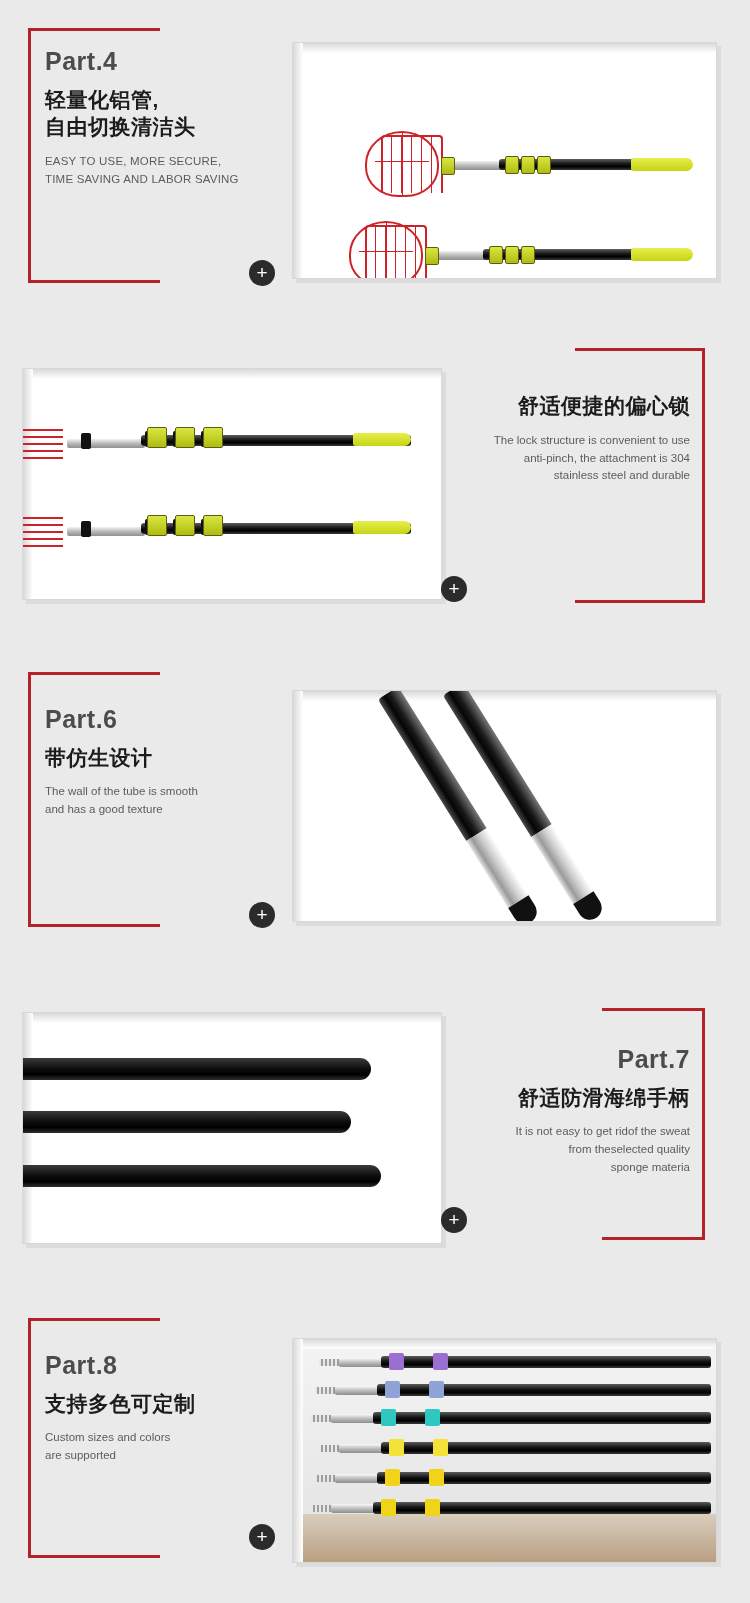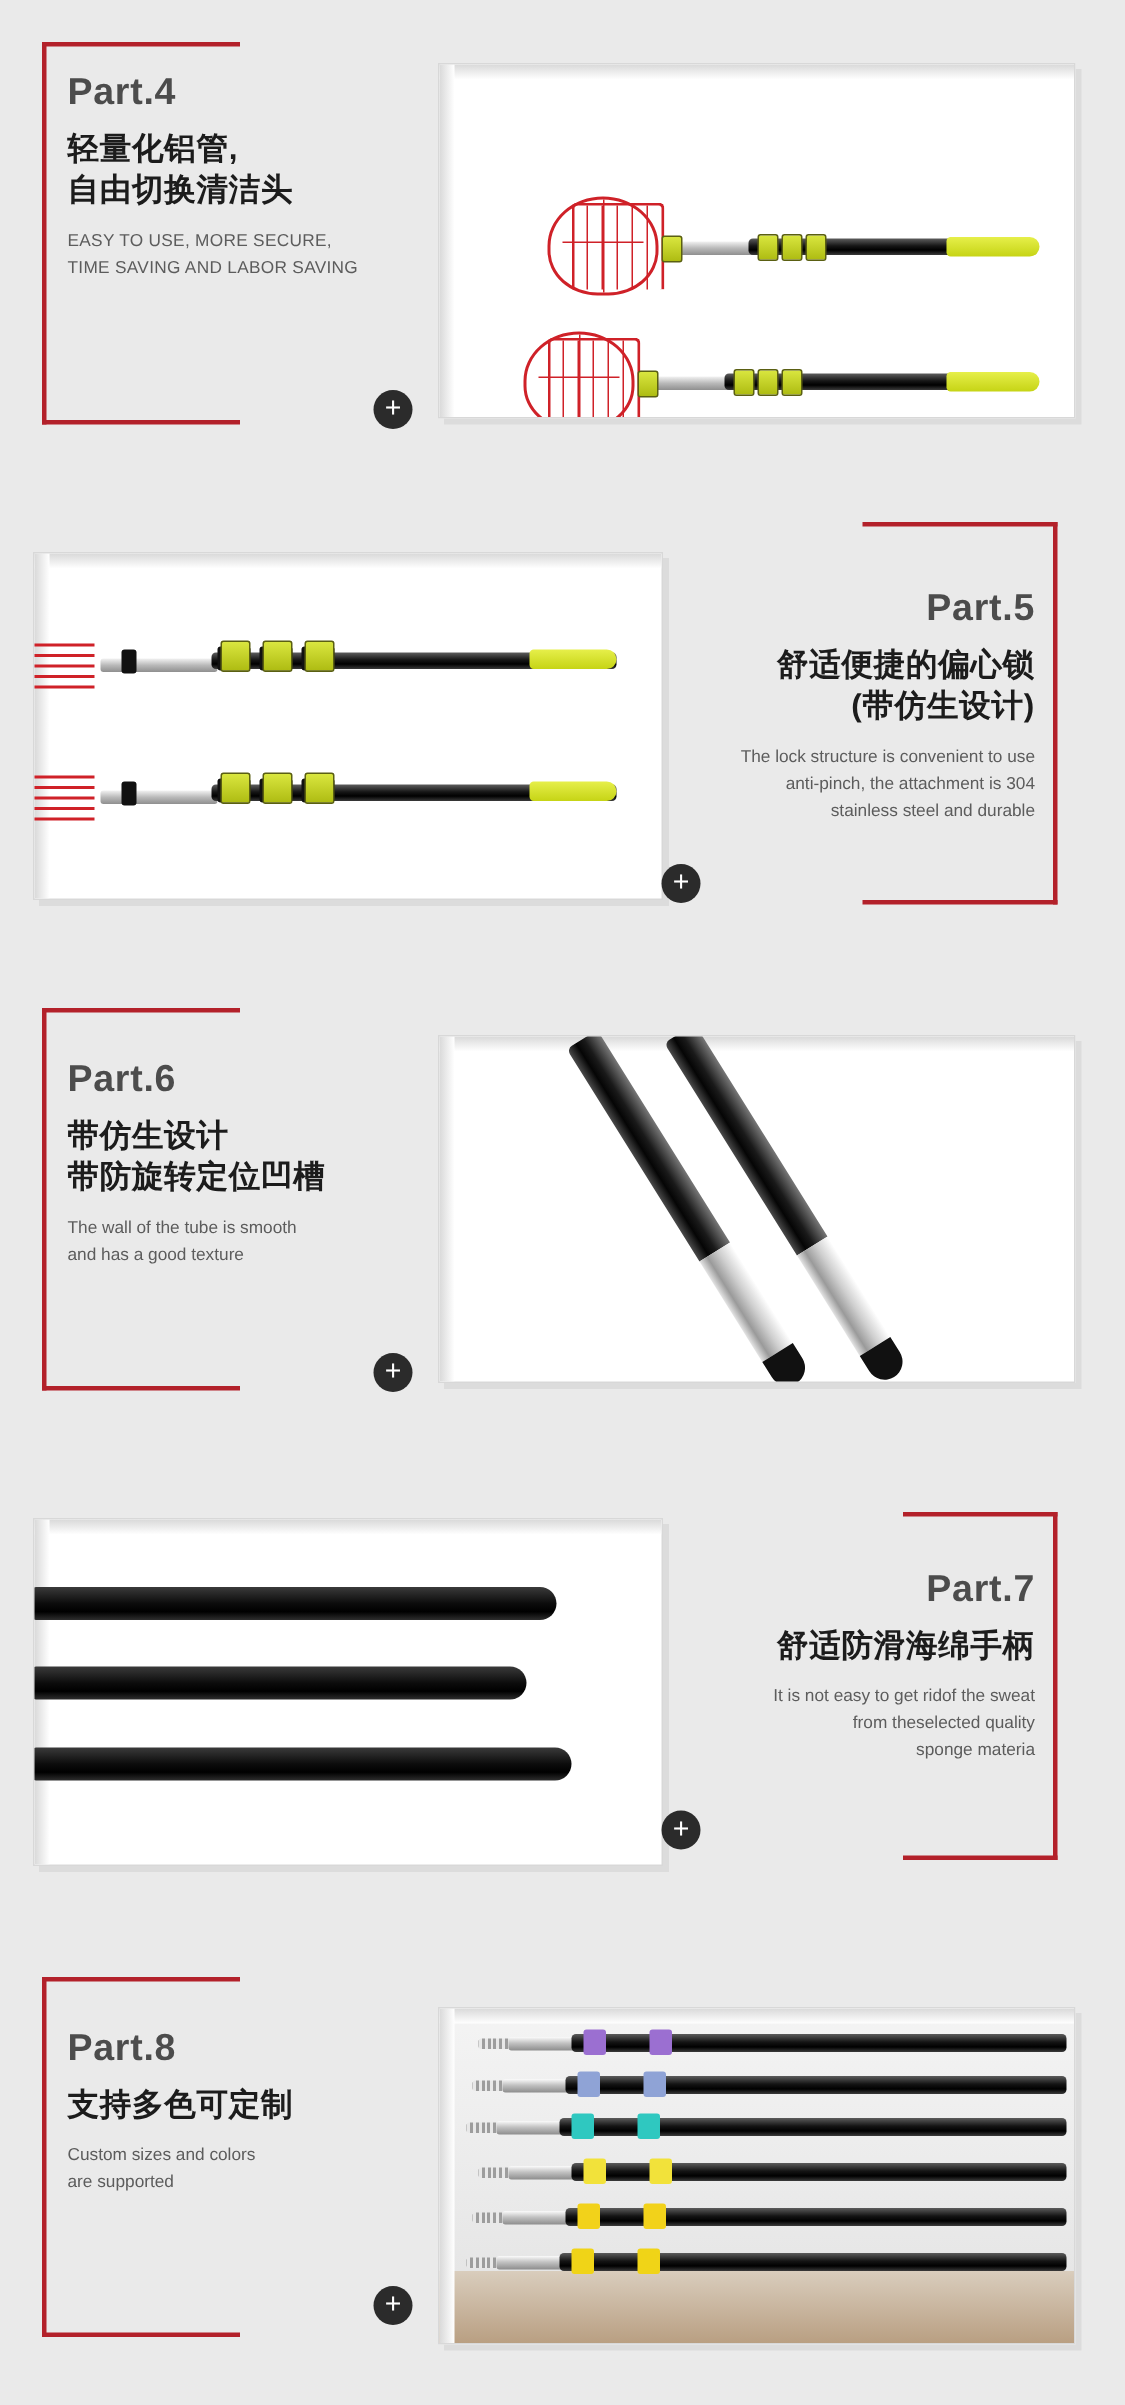--- a/index.html
+++ b/index.html
@@ -330,42 +330,39 @@
       <div class="lockdark" style="left:178px; top:150px; width:22px;"></div>
       <div class="lockclip" style="left:180px; top:146px; width:18px; height:19px;"></div>
       <div class="ygrip" style="left:330px; top:152px; width:58px;"></div>
     </div>
 
     <div class="plus" style="left:441px; top:576px;">+</div>
 
     <div class="frame right" style="left:575px; top:348px; width:130px; height:255px;"></div>
 
     <div class="txt-inner align-right" style="left:410px; top:392px; width:280px;">
-      <div class="part-label">Part.5</div>
       <div class="cn-title">
         <div>舒适便捷的偏心锁</div>
-        <div>(带仿生设计)</div>
       </div>
       <div class="en-desc">
         <div>The lock structure is convenient to use</div>
         <div>anti-pinch, the attachment is 304</div>
         <div>stainless steel and durable</div>
       </div>
     </div>
   </div>
 
   <div class="section">
 
     <div class="frame left" style="left:28px; top:672px; width:132px; height:255px;"></div>
 
     <div class="txt-inner" style="left:45px; top:706px; width:270px;">
       <div class="part-label">Part.6</div>
       <div class="cn-title">
         <div>带仿生设计</div>
-        <div>带防旋转定位凹槽</div>
       </div>
       <div class="en-desc">
         <div>The wall of the tube is smooth</div>
         <div>and has a good texture</div>
       </div>
     </div>
 
     <div class="photo" style="left:292px; top:690px; width:425px; height:232px;">
       <div class="shade"></div>
       <div class="shade-l"></div>

